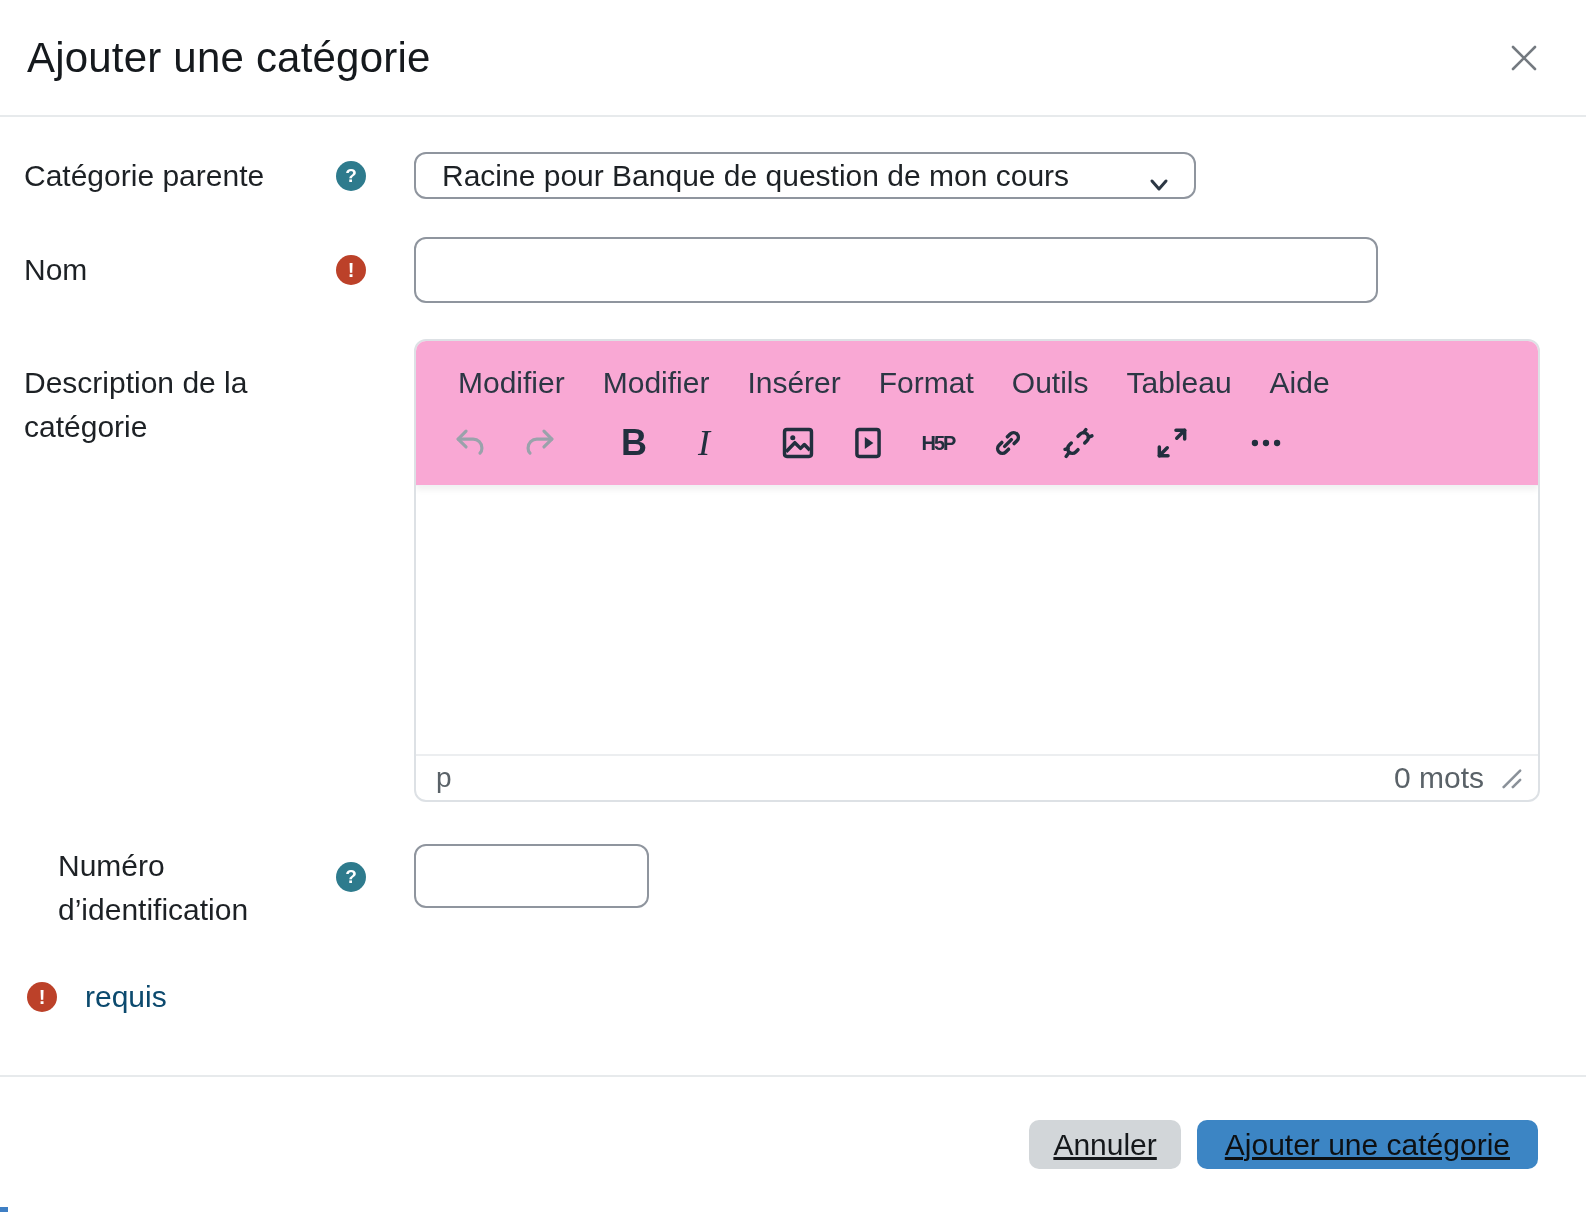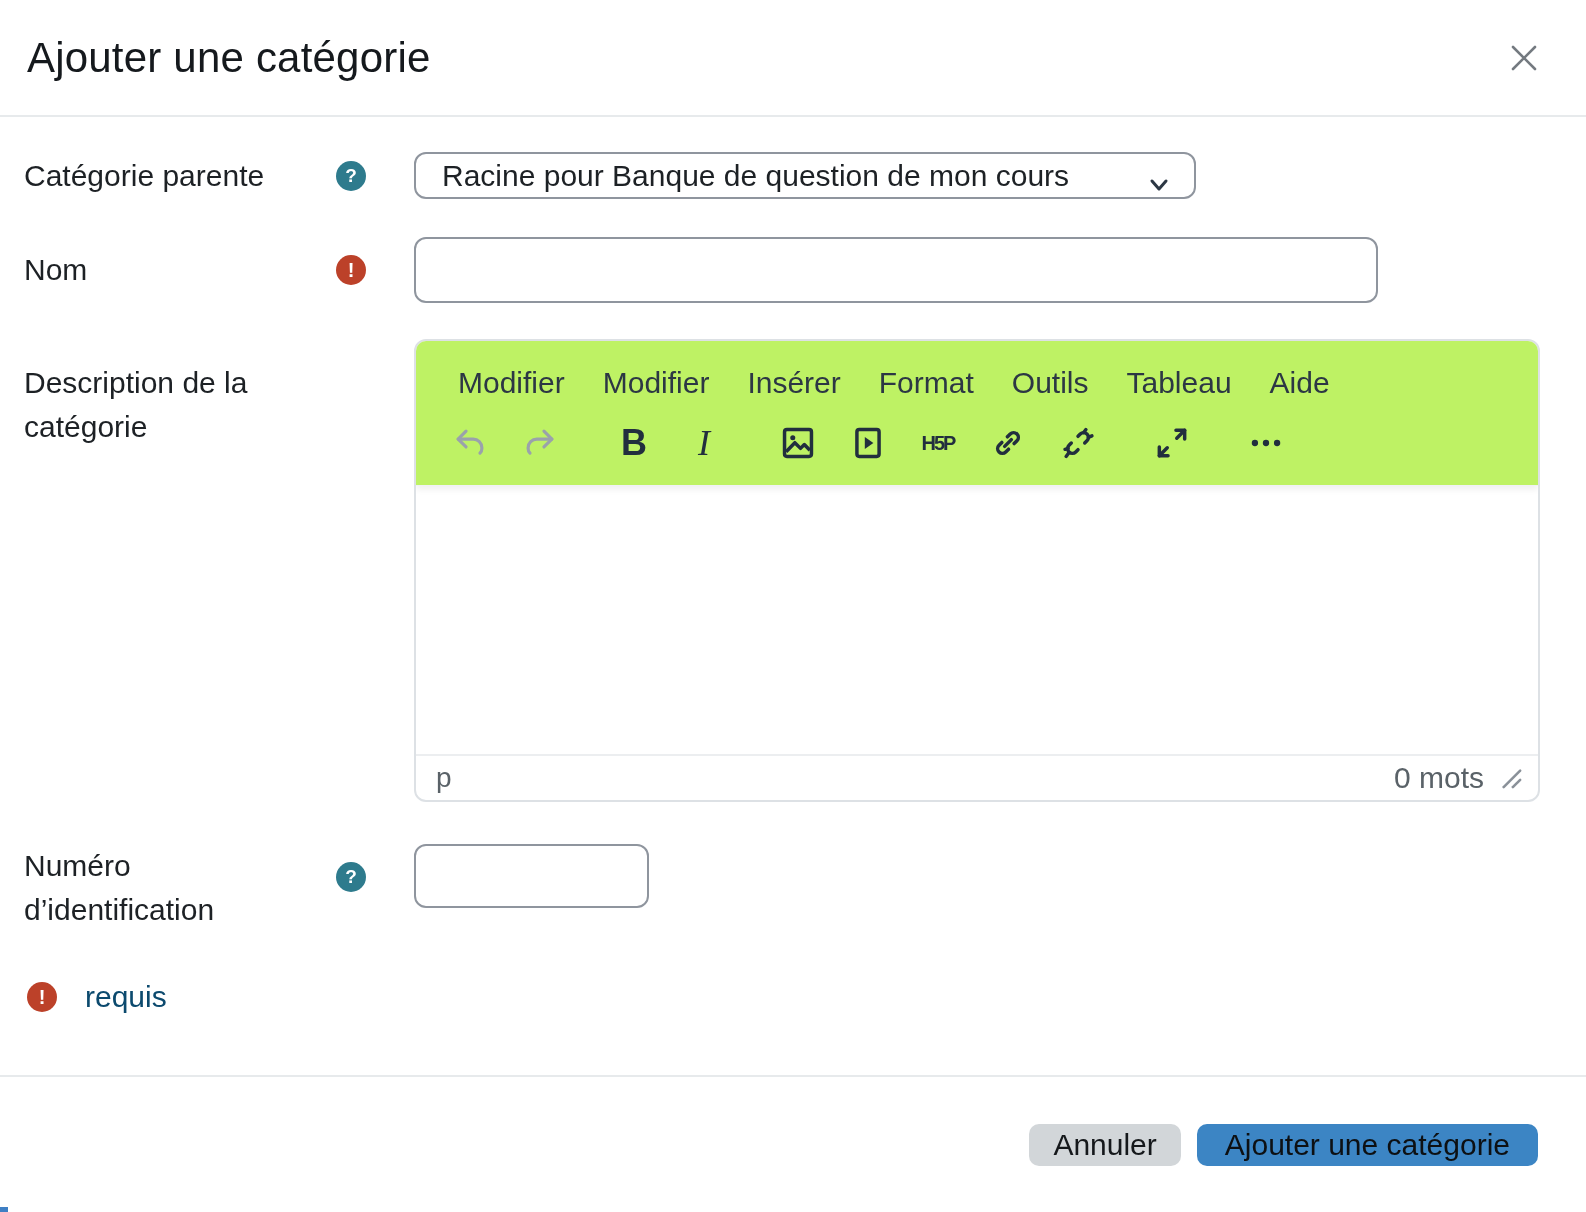--- a/index.html
+++ b/index.html
@@ -65,21 +65,21 @@
   .row-gap3 { margin-bottom:42px; }
   .row-gap4 { margin-bottom:26px; }
   
   .editor {
     flex:1; height:463px;
     border:2px solid #dde1e5; border-radius:12px;
     display:flex; flex-direction:column;
     background:#fff; overflow:hidden;
   }
   .editor-header {
-    background:#bef264;
+    background:#f9a8d4;
     box-shadow:0 4px 6px rgba(0,0,0,0.06);
     border-bottom:1px solid #f0f2f4;
     position:relative; z-index:2;
   }
   .menubar {
     display:flex; gap:34px;
     padding:22px 10px 4px 40px;
   }
   .menu-item {
     font-size:30px; color:#2c3744; line-height:40px;
@@ -107,39 +107,40 @@
     border-top:2px solid #eceef0;
     display:flex; align-items:center; justify-content:space-between;
     padding:0 16px 0 20px;
   }
   .status-path { font-size:28px; color:#5a6268; }
   .status-right { display:flex; align-items:center; gap:16px; }
   .word-count { font-size:30px; color:#5a6268; }
   .resize-handle { cursor:nwse-resize; display:flex; }
   
   .id-input { width:235px; height:64px; }
-  .label-two-line { max-width:250px; }
+  .label-two-line { max-width:250px;margin-left:34px; }
   .required-row {
     display:flex; align-items:center; gap:28px;
     padding-left:3px; margin-top:48px;
   }
   .required-text { font-size:30px; color:#0c4a6e; }
   
   .modal-footer {
     position:absolute; left:0; right:0; bottom:0; height:137px;
     border-top:2px solid #e7eaec;
     display:flex; align-items:center; justify-content:flex-end;
     gap:16px; padding:0 48px;
     background:#fff;
   }
   .btn {
-    height:42px; border:none; border-radius:10px;
+    height:49px; border:none; border-radius:10px;
     font-size:30px; font-family:"Liberation Sans",sans-serif;
     display:flex; align-items:center; justify-content:center;
     cursor:pointer;
+    text-decoration:underline;
   }
   .btn-cancel { background:#d2d6d9; color:#15181b; padding:0 24px; }
   .btn-primary { background:#3c85c4; color:#0d1013; padding:0 28px; }
   .page-edge-artifact {
     position:absolute; left:0; bottom:0; width:8px; height:5px;
     background:#3f7fc4;
   }
   svg { display:block; }
 </style>
 </head>

